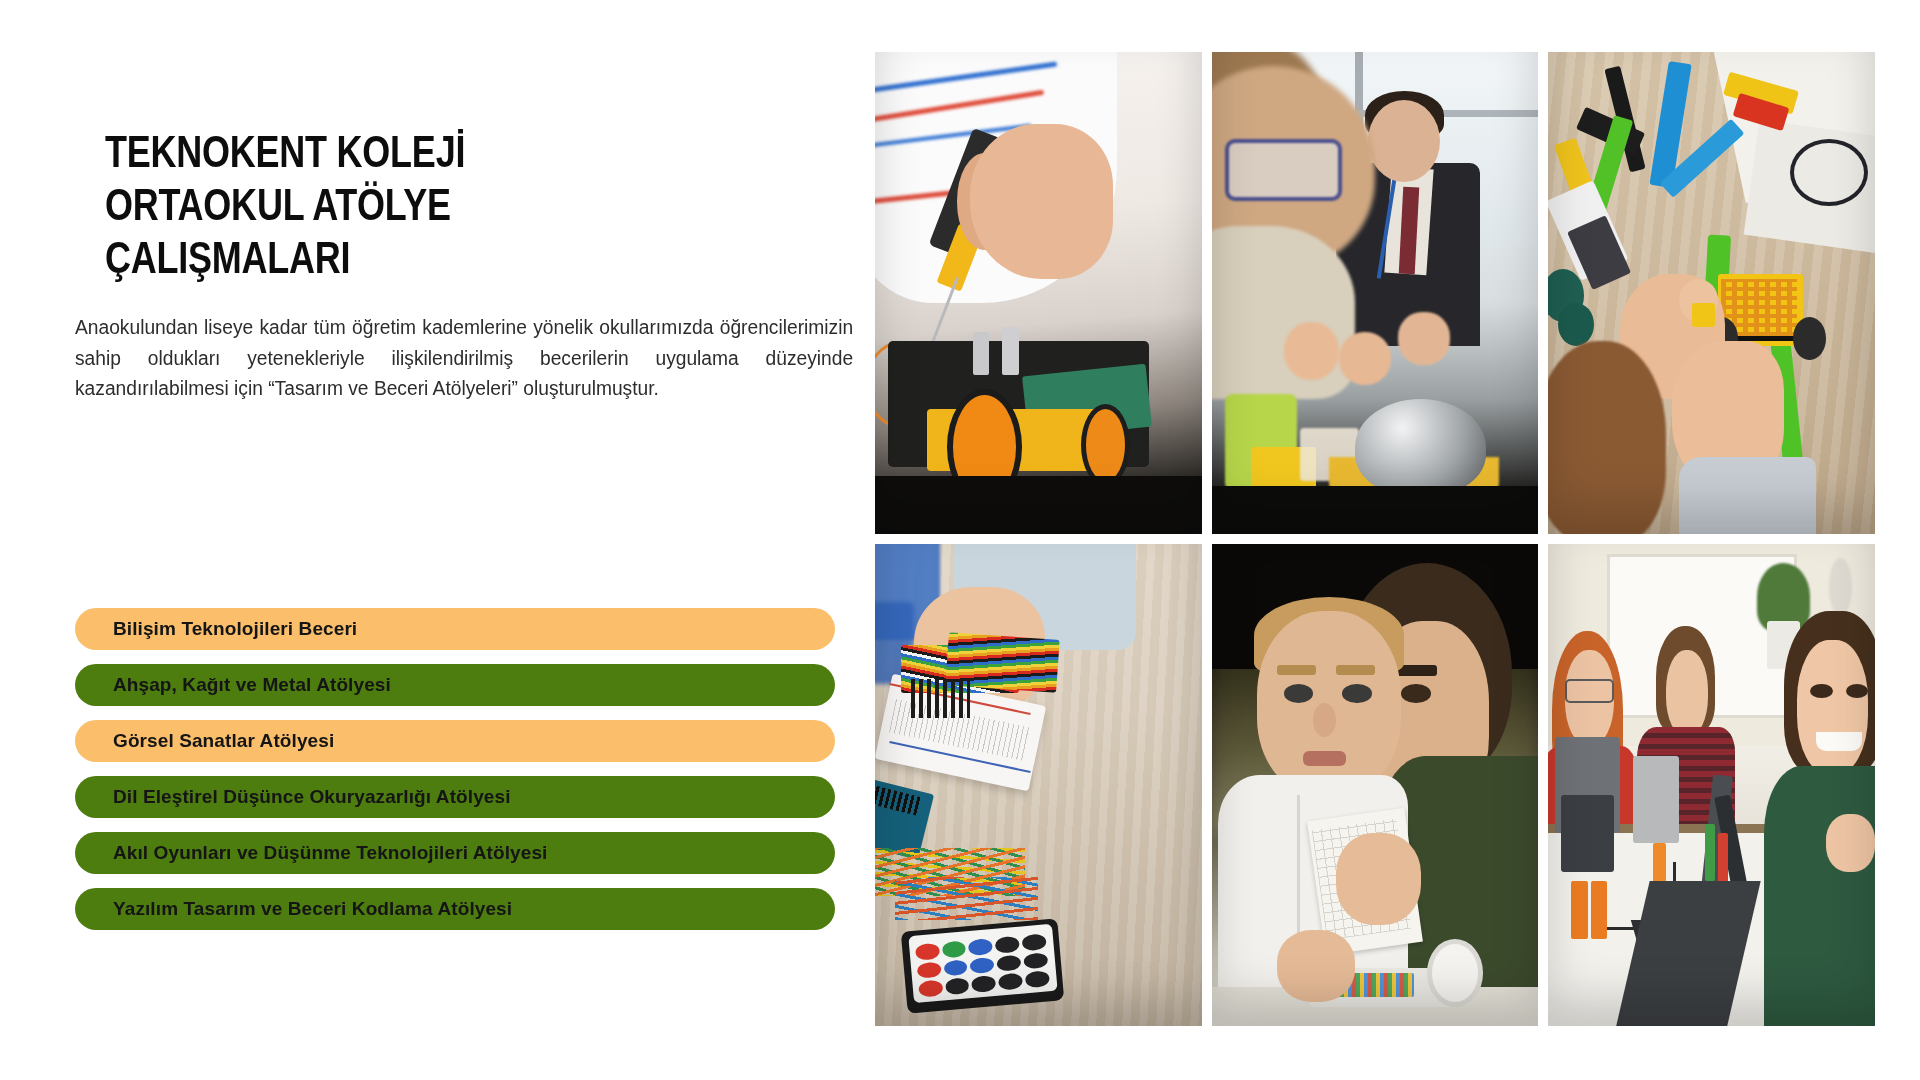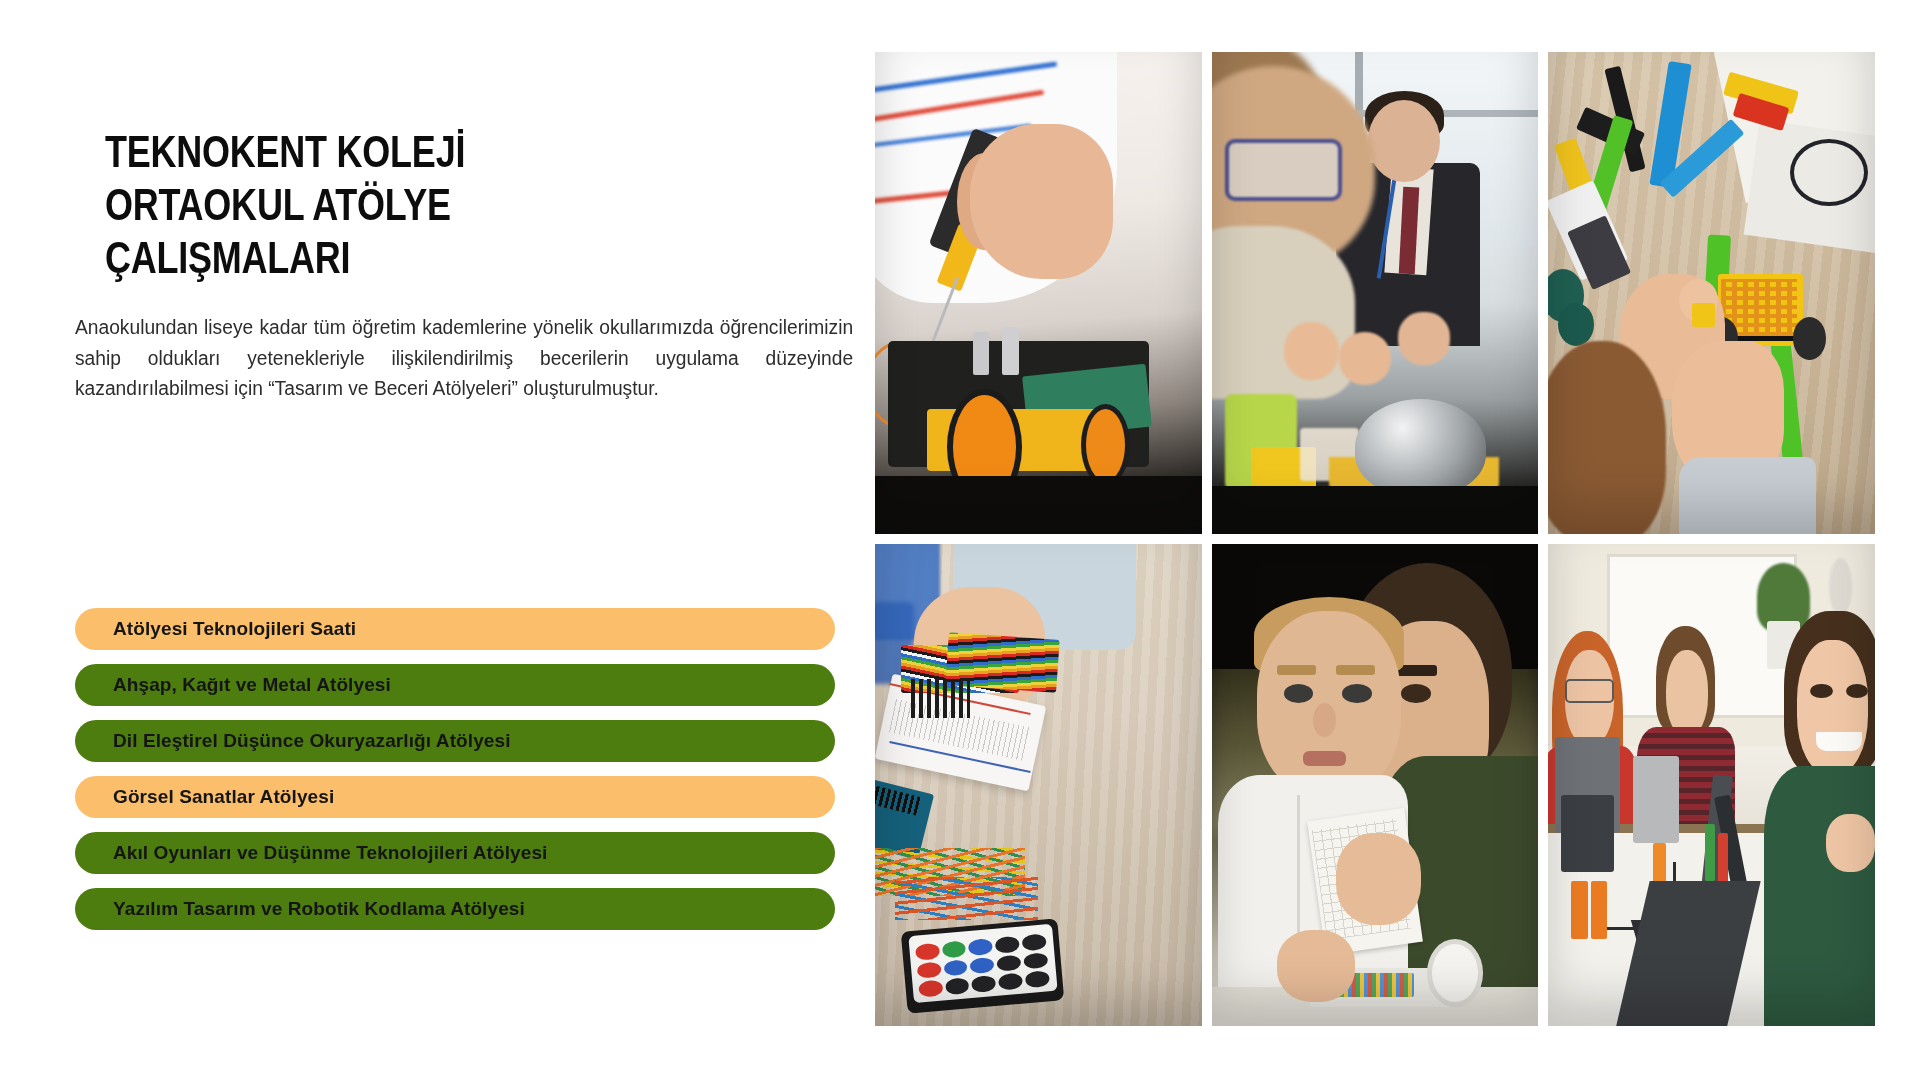--- a/index.html
+++ b/index.html
@@ -286,43 +286,43 @@
   <div id="left-panel">
 
     <h1 id="page-title">TEKNOKENT KOLEJİ ORTAOKUL ATÖLYE
 ÇALIŞMALARI</h1>
 
     <p id="intro-paragraph">Anaokulundan liseye kadar tüm öğretim kademlerine yönelik okullarımızda öğrencilerimizin sahip oldukları yetenekleriyle ilişkilendirilmiş becerilerin uygulama düzeyinde kazandırılabilmesi için “Tasarım ve Beceri Atölyeleri” oluşturulmuştur.</p>
 
     <div id="workshop-list">
 
       <div class="workshop-pill accent">
-        <span>Atölyesi Teknolojileri Saati</span>
+        <span>Bilişim Teknolojileri Beceri</span>
       </div>
 
       <div class="workshop-pill muted">
         <span>Ahşap, Kağıt ve Metal Atölyesi</span>
       </div>
 
+      <div class="workshop-pill accent">
+        <span>Görsel Sanatlar Atölyesi</span>
+      </div>
+
       <div class="workshop-pill muted">
         <span>Dil Eleştirel Düşünce Okuryazarlığı Atölyesi</span>
       </div>
 
-      <div class="workshop-pill accent">
-        <span>Görsel Sanatlar Atölyesi</span>
-      </div>
-
 
       <div class="workshop-pill muted">
         <span>Akıl Oyunları ve Düşünme Teknolojileri Atölyesi</span>
       </div>
 
 
       <div class="workshop-pill muted">
-        <span>Yazılım Tasarım ve Robotik Kodlama Atölyesi</span>
+        <span>Yazılım Tasarım ve Beceri Kodlama Atölyesi</span>
       </div>
 
     </div>
   </div>
 
   <div id="photo-grid">
 
     <div class="photo-tile">
       <div class="photo-inner ph-robotcar">
         <div class="shirt"></div>

